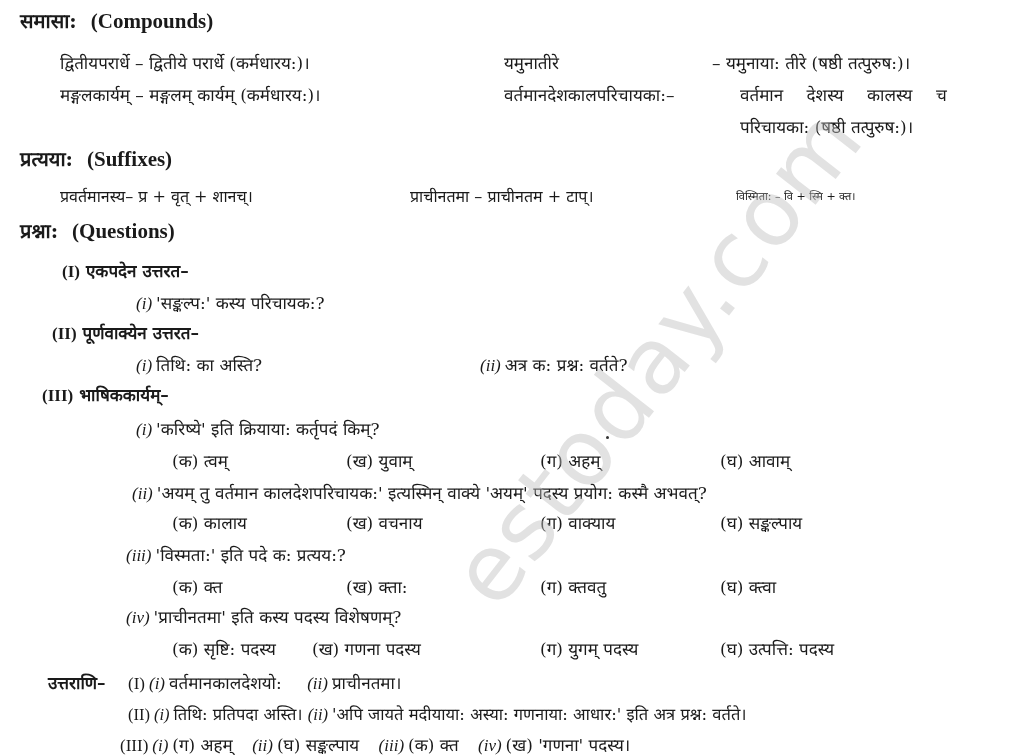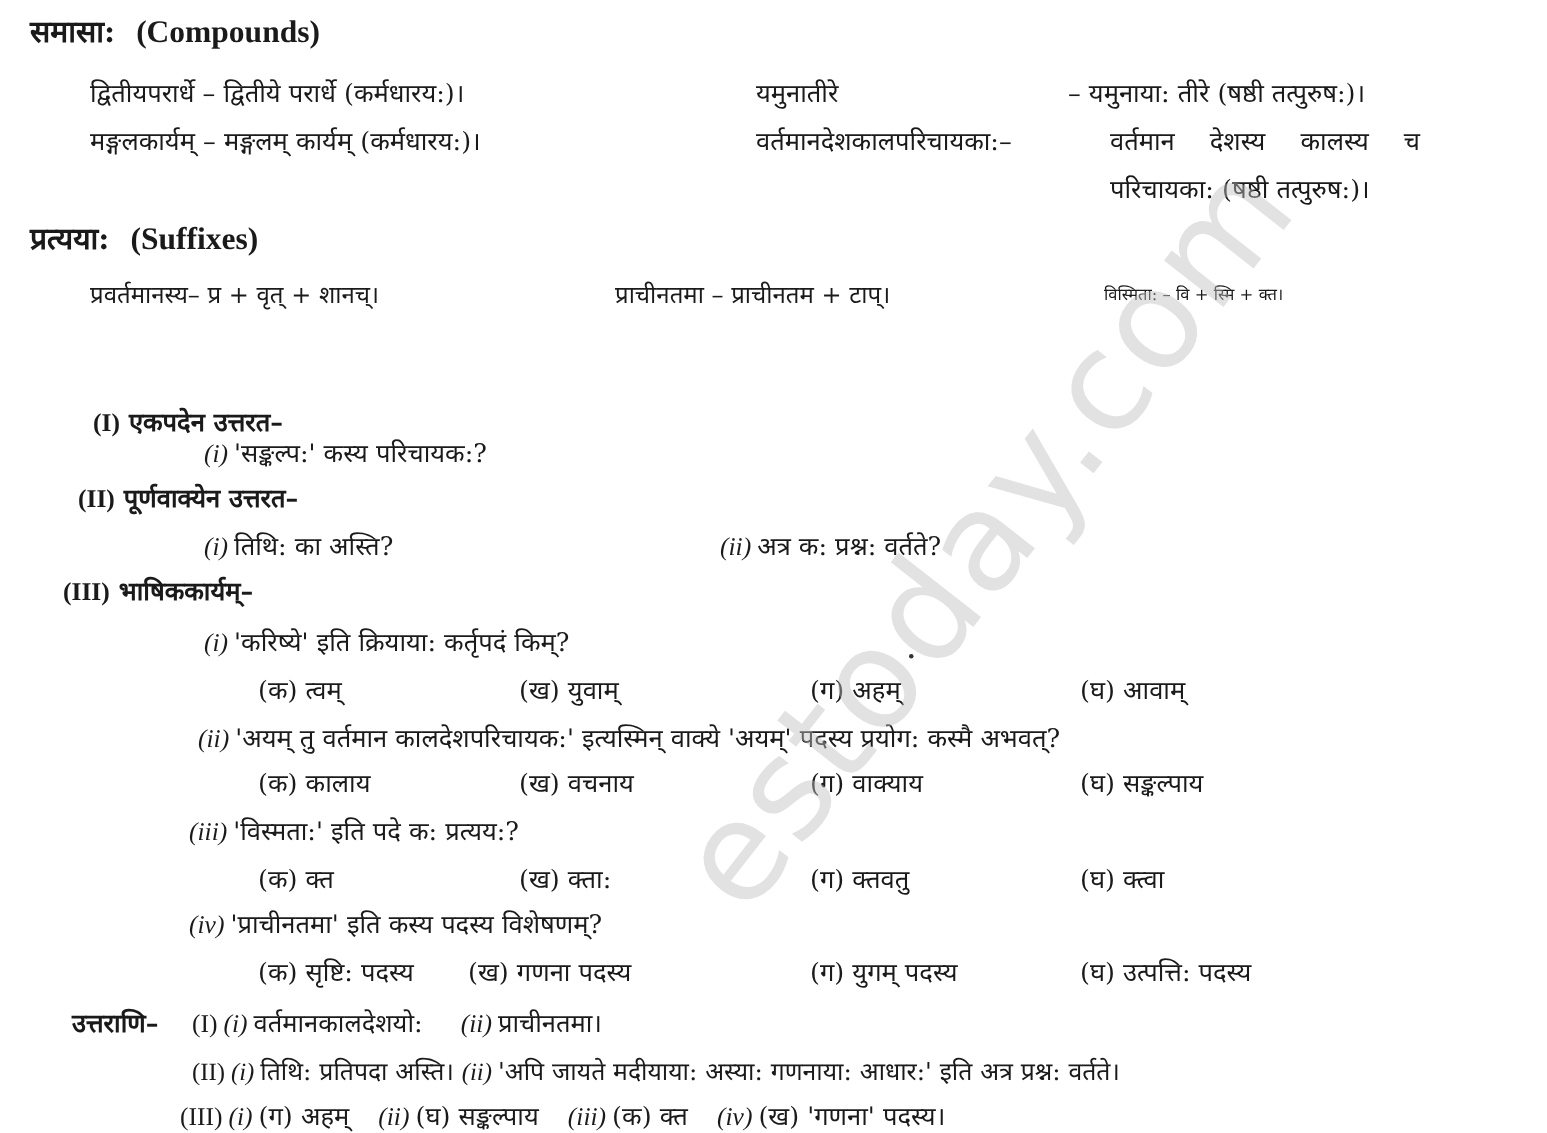--- a/index.html
+++ b/index.html
@@ -76,22 +76,25 @@
     <span>प्राचीनतमा</span>
     <span>–</span>
     <span>प्राचीनतम + टाप्।</span>
   </div>
   <div class="col" style="left:736px; top:186px; font-size:11px;">
     <span>विस्मिता:</span>
     <span>–</span>
     <span>वि + स्मि + क्त।</span>
   </div>
 
+  <div class="line heading" style="left:20px; top:220px;">
+    <span>प्रश्ना:</span><span class="en">(Questions)</span>
+  </div>
 
-  <div class="line sub" style="left:62px; top:260px;margin-top:11px;">
+  <div class="line sub" style="left:62px; top:260px;">
     <span class="roman">(I)</span><span>एकपदेन उत्तरत–</span>
   </div>
   <div class="col" style="left:136px; top:292px;">
     <span class="roman-i">(i)</span><span>'सङ्कल्प:' कस्य परिचायक:?</span>
   </div>
 
   <div class="line sub" style="left:52px; top:322px;">
     <span class="roman">(II)</span><span>पूर्णवाक्येन उत्तरत–</span>
   </div>
   <div class="col" style="left:136px; top:354px;">

